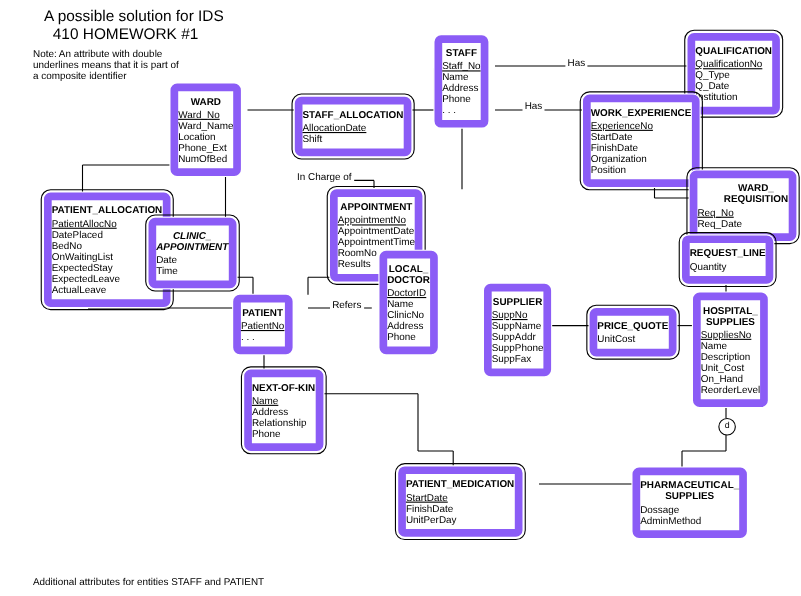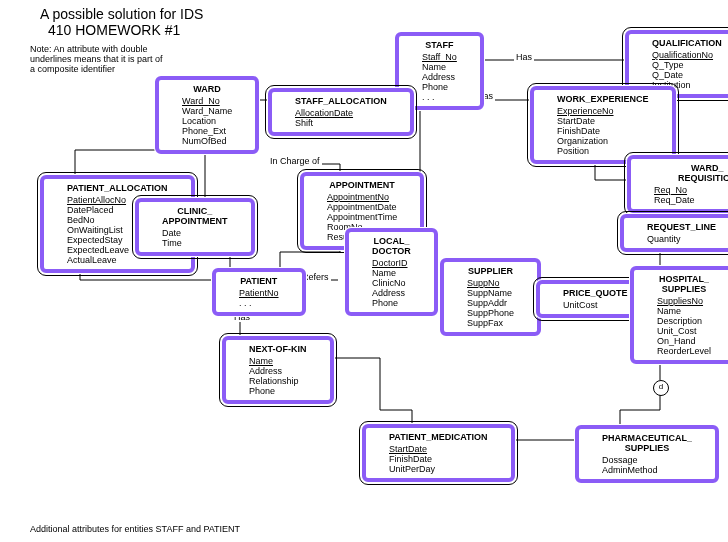--- a/index.html
+++ b/index.html
@@ -1,19 +1,19 @@
 <!DOCTYPE html>
 <html><head>
 <meta charset="utf-8">
 <style>
 body{margin:0;font-family:Arial,sans-serif;font-size:10px;background:#fff;width:728px;height:542px;position:relative;color:#000}
 .title{position:absolute;top:6px;left:40px;font-size:14px}
 .subtitle{position:absolute;top:22px;left:48px;font-size:14px}
 .note{position:absolute;top:44px;left:30px;width:140px;font-size:9px}
-.entity{position:absolute;background:#fff;border:4px solid #8b5cf6;border-radius:6px;padding:4px 23px;font-size:9px;box-shadow:0 0 0 1px #fff}
+.entity{position:absolute;background:#fff;border:7px solid #8b5cf6;border-radius:6px;padding:4px 0;font-size:9px;box-shadow:0 0 0 1px #fff}
 .entity.dbl{outline:1px solid #000;outline-offset:2px}
 .entity .name{font-weight:bold;text-align:center;margin-bottom:2px}
 .entity .attr{white-space:nowrap}
 .entity .attr.key{text-decoration:underline}
 .footer{position:absolute;bottom:8px;left:30px;font-size:9px}
 svg.lines{position:absolute;top:0;left:0;width:728px;height:542px;pointer-events:none}
 .rel-label{position:absolute;font-size:9px;background:#fff;padding:0 2px}
 .disj{position:absolute;width:14px;height:14px;border:1px solid #000;border-radius:50%;font-size:8px;text-align:center;line-height:12px;background:#fff}
 </style>
 </head>
@@ -117,21 +117,21 @@
     <div class="name" style="white-space: pre-line;">PATIENT_ALLOCATION</div>
     <div class="attr key">PatientAllocNo</div>
     <div class="attr">DatePlaced</div>
     <div class="attr">BedNo</div>
     <div class="attr">OnWaitingList</div>
     <div class="attr">ExpectedStay</div>
     <div class="attr">ExpectedLeave</div>
     <div class="attr">ActualLeave</div>
   </div>
 <div class="entity dbl" style="top:198px;left:135px">
-    <div class="name" style="white-space: pre-line;">CLINIC_
+    <div class="name" style="white-space: pre-line; font-style: italic;">CLINIC_
 APPOINTMENT</div>
     <div class="attr">Date</div>
     <div class="attr">Time</div>
   </div>
 <div class="entity dbl" style="top:172px;left:300px">
     <div class="name" style="white-space: pre-line;">APPOINTMENT</div>
     <div class="attr key">AppointmentNo</div>
     <div class="attr">AppointmentDate</div>
     <div class="attr">AppointmentTime</div>
     <div class="attr">RoomNo</div>

